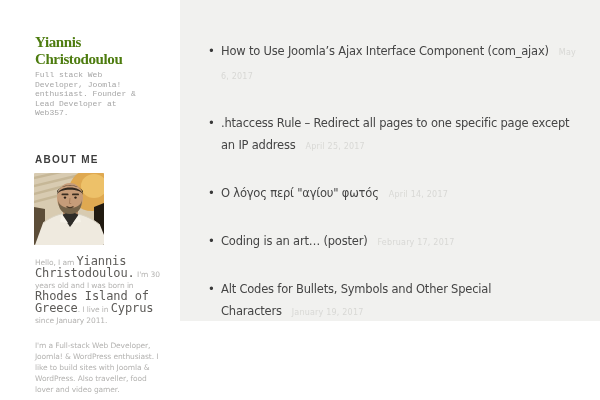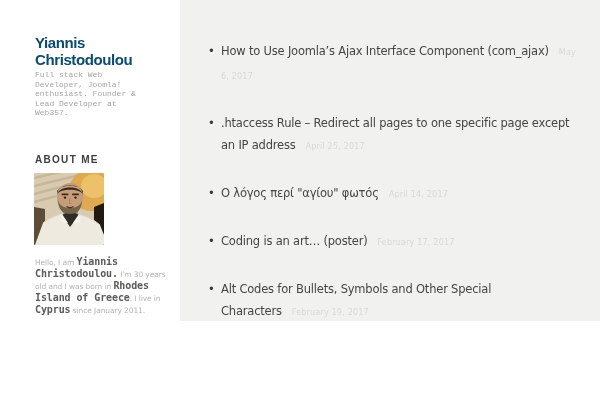--- a/index.html
+++ b/index.html
@@ -10,23 +10,23 @@
     -webkit-font-smoothing:antialiased;
   }
   .page{display:flex;width:600px;height:400px;}
 
   
   .sidebar{
     width:180px;min-width:180px;height:400px;background:var(--sidebar-bg,#fff);
     box-sizing:border-box;padding:34px 10px 0 35px;overflow:hidden;
   }
   .site-title{
-    font-family:Liberation Sans, sans-serif;
+    font-family:Liberation Serif, serif;
     font-weight:bold;font-size:15px;line-height:17px;letter-spacing:-0.4px;
-    color:#0c4a6e;margin:0 0 2px 0;max-width:115px;cursor:pointer;
+    color:#4d7c0f;margin:0 0 2px 0;max-width:115px;cursor:pointer;
     text-decoration:none;display:block;
   }
   .tagline{
     font-family:Liberation Mono, monospace;
     font-size:8px;line-height:9.6px;color:#a6a6a6;
     margin:0;max-width:102px;
   }
   .about-heading{
     font-family:"Liberation Sans","DejaVu Sans",sans-serif;
     font-size:10px;font-weight:bold;letter-spacing:1.3px;color:#3d3d3d;
@@ -36,21 +36,21 @@
     width:70px;height:72px;display:block;margin:0 0 11px -1px;
     border-radius:1px;overflow:hidden;
   }
   .bio{
     font-size:7.5px;line-height:11px;color:#b4b3b1;
     margin:0;max-width:132px;letter-spacing:-0.1px;
   }
   .bio + .bio{margin-top:14px;}
   .bio-strong{
     font-family:"DejaVu Sans Mono","Liberation Mono",monospace;
-    font-weight:bold;color:#5d5b58;font-size:10px;
+    font-weight:normal;color:#5d5b58;font-size:12px;
   }
 
   
   .content{
     flex:1;height:321px;background:var(--panel-bg,#f1f1ef);
     box-sizing:border-box;padding:40px 17px 0 28px;overflow:hidden;
   }
   ul.post-list{list-style:none;margin:0;padding:0;}
   ul.post-list li{
     position:relative;padding-left:13px;margin:0 0 24px 0;
@@ -116,26 +116,27 @@
 
         <path d="M36,25 L35.4,30.5 L37.2,30.5" fill="none" stroke="#a97f5d" stroke-width="1"></path>
 
         <path d="M24,26 C24,38 48,38 48,26 C48,36 44,41 36,41 C28,41 24,36 24,26 Z" fill="#756349"></path>
 
         <path d="M32.5,33.5 C34.5,34.8 37.5,34.8 39.5,33.5" fill="none" stroke="#4a3927" stroke-width="1.1"></path>
       </svg>
     </span>
 
     <p class="bio"><span class="bio-normal">Hello, I am </span><span class="bio-strong">Yiannis Christodoulou.</span><span class="bio-normal"> I'm 30 years old and I was born in </span><span class="bio-strong">Rhodes Island of Greece</span><span class="bio-normal">. I live in </span><span class="bio-strong">Cyprus</span><span class="bio-normal"> since January 2011.</span></p>
+    <p class="bio">I'm a Full-stack Web Developer, Joomla! &amp; WordPress enthusiast. I like to build sites with Joomla &amp; WordPress. Also traveller, food lover and video gamer.</p>
   </aside>
 
   <main class="content">
     <ul class="post-list">
         <li><a class="post-link" href="#">How to Use Joomla’s Ajax Interface Component (com_ajax)</a><span class="post-date">May 6, 2017</span></li>
         <li><a class="post-link" href="#">.htaccess Rule – Redirect all pages to one specific page except an IP address</a><span class="post-date">April 25, 2017</span></li>
         <li><a class="post-link" href="#">Ο λόγος περί "αγίου" φωτός</a><span class="post-date">April 14, 2017</span></li>
         <li><a class="post-link" href="#">Coding is an art… (poster)</a><span class="post-date">February 17, 2017</span></li>
-        <li><a class="post-link" href="#">Alt Codes for Bullets, Symbols and Other Special Characters</a><span class="post-date">February 19, 2017</span></li>
+        <li><a class="post-link" href="#">Alt Codes for Bullets, Symbols and Other Special Characters</a><span class="post-date">January 19, 2017</span></li>
         <li></li>
       </ul>
   </main>
 
 </div>
 
 </body></html>

